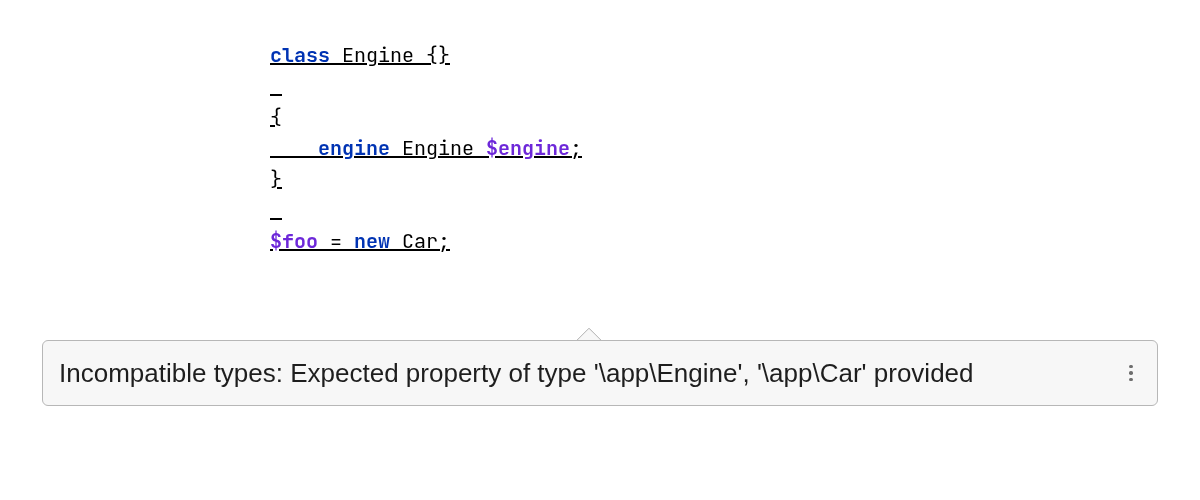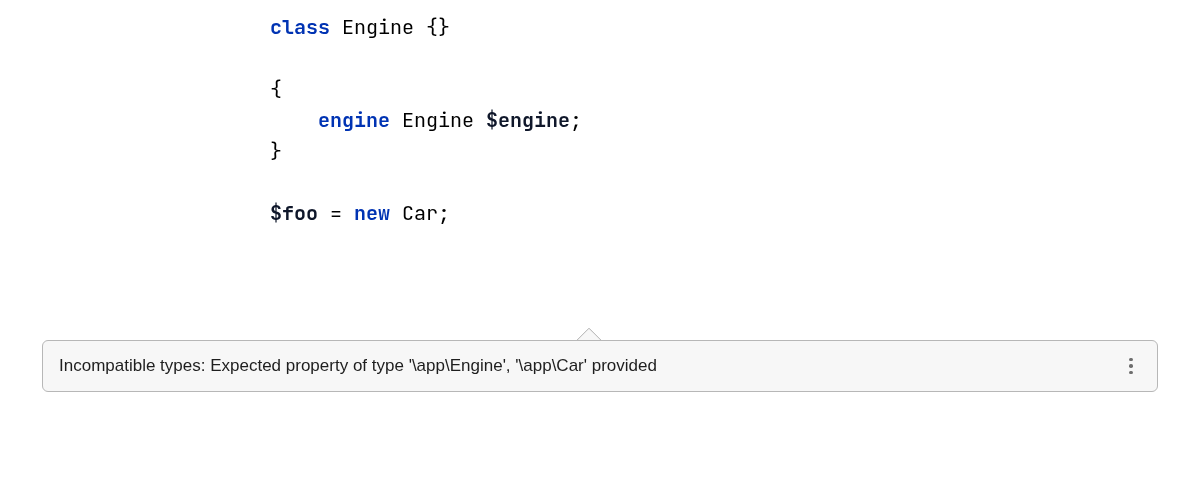--- a/index.html
+++ b/index.html
@@ -6,33 +6,34 @@
   body {
     width: 1200px;
     height: 500px;
     background: #ffffff;
     font-family: "JetBrains Mono", "Fira Code", "Consolas", monospace;
     font-size: 20px;
     line-height: 1.55;
     position: relative;
   }
   .editor {
-    padding-top: 12px;
+    padding-top: 40px;
+    text-decoration: underline;
   }
   .code-line {
     padding-left: 270px;
     white-space: pre;
     color: #000000;
   }
   .code-line.highlighted {
     background: #FDF6D5;
   }
   .kw { color: #0033B3; font-weight: 600; }
   .type { color: #000000; }
-  .var { color: #0f172a; font-weight: 600; }
+  .var { color: #6d28d9; font-weight: 600; }
   .prop { color: #871094; font-weight: 600;}
   .op { color: #000000; }
   .punc { color: #000000; }
 
   .tooltip-wrap {
     position: absolute;
     left: 42px;
     right: 42px;
     top: 340px;
   }
@@ -47,21 +48,21 @@
     border-top: 1px solid #B7B7B7;
     transform: rotate(45deg);
     border-top-left-radius: 2px;
   }
   .tooltip {
     background: #F7F7F7;
     border: 1px solid #B7B7B7;
     border-radius: 6px;
     padding: 12px 16px;
     font-family: -apple-system, "Segoe UI", "Helvetica Neue", Arial, sans-serif;
-    font-size: 17px;
+    font-size: 26px;
     color: #1E1E1E;
     display: flex;
     align-items: center;
     justify-content: space-between;
     position: relative;
   }
   .tooltip-text { flex: 1; }
   .more-icon {
     width: 20px;
     height: 20px;

